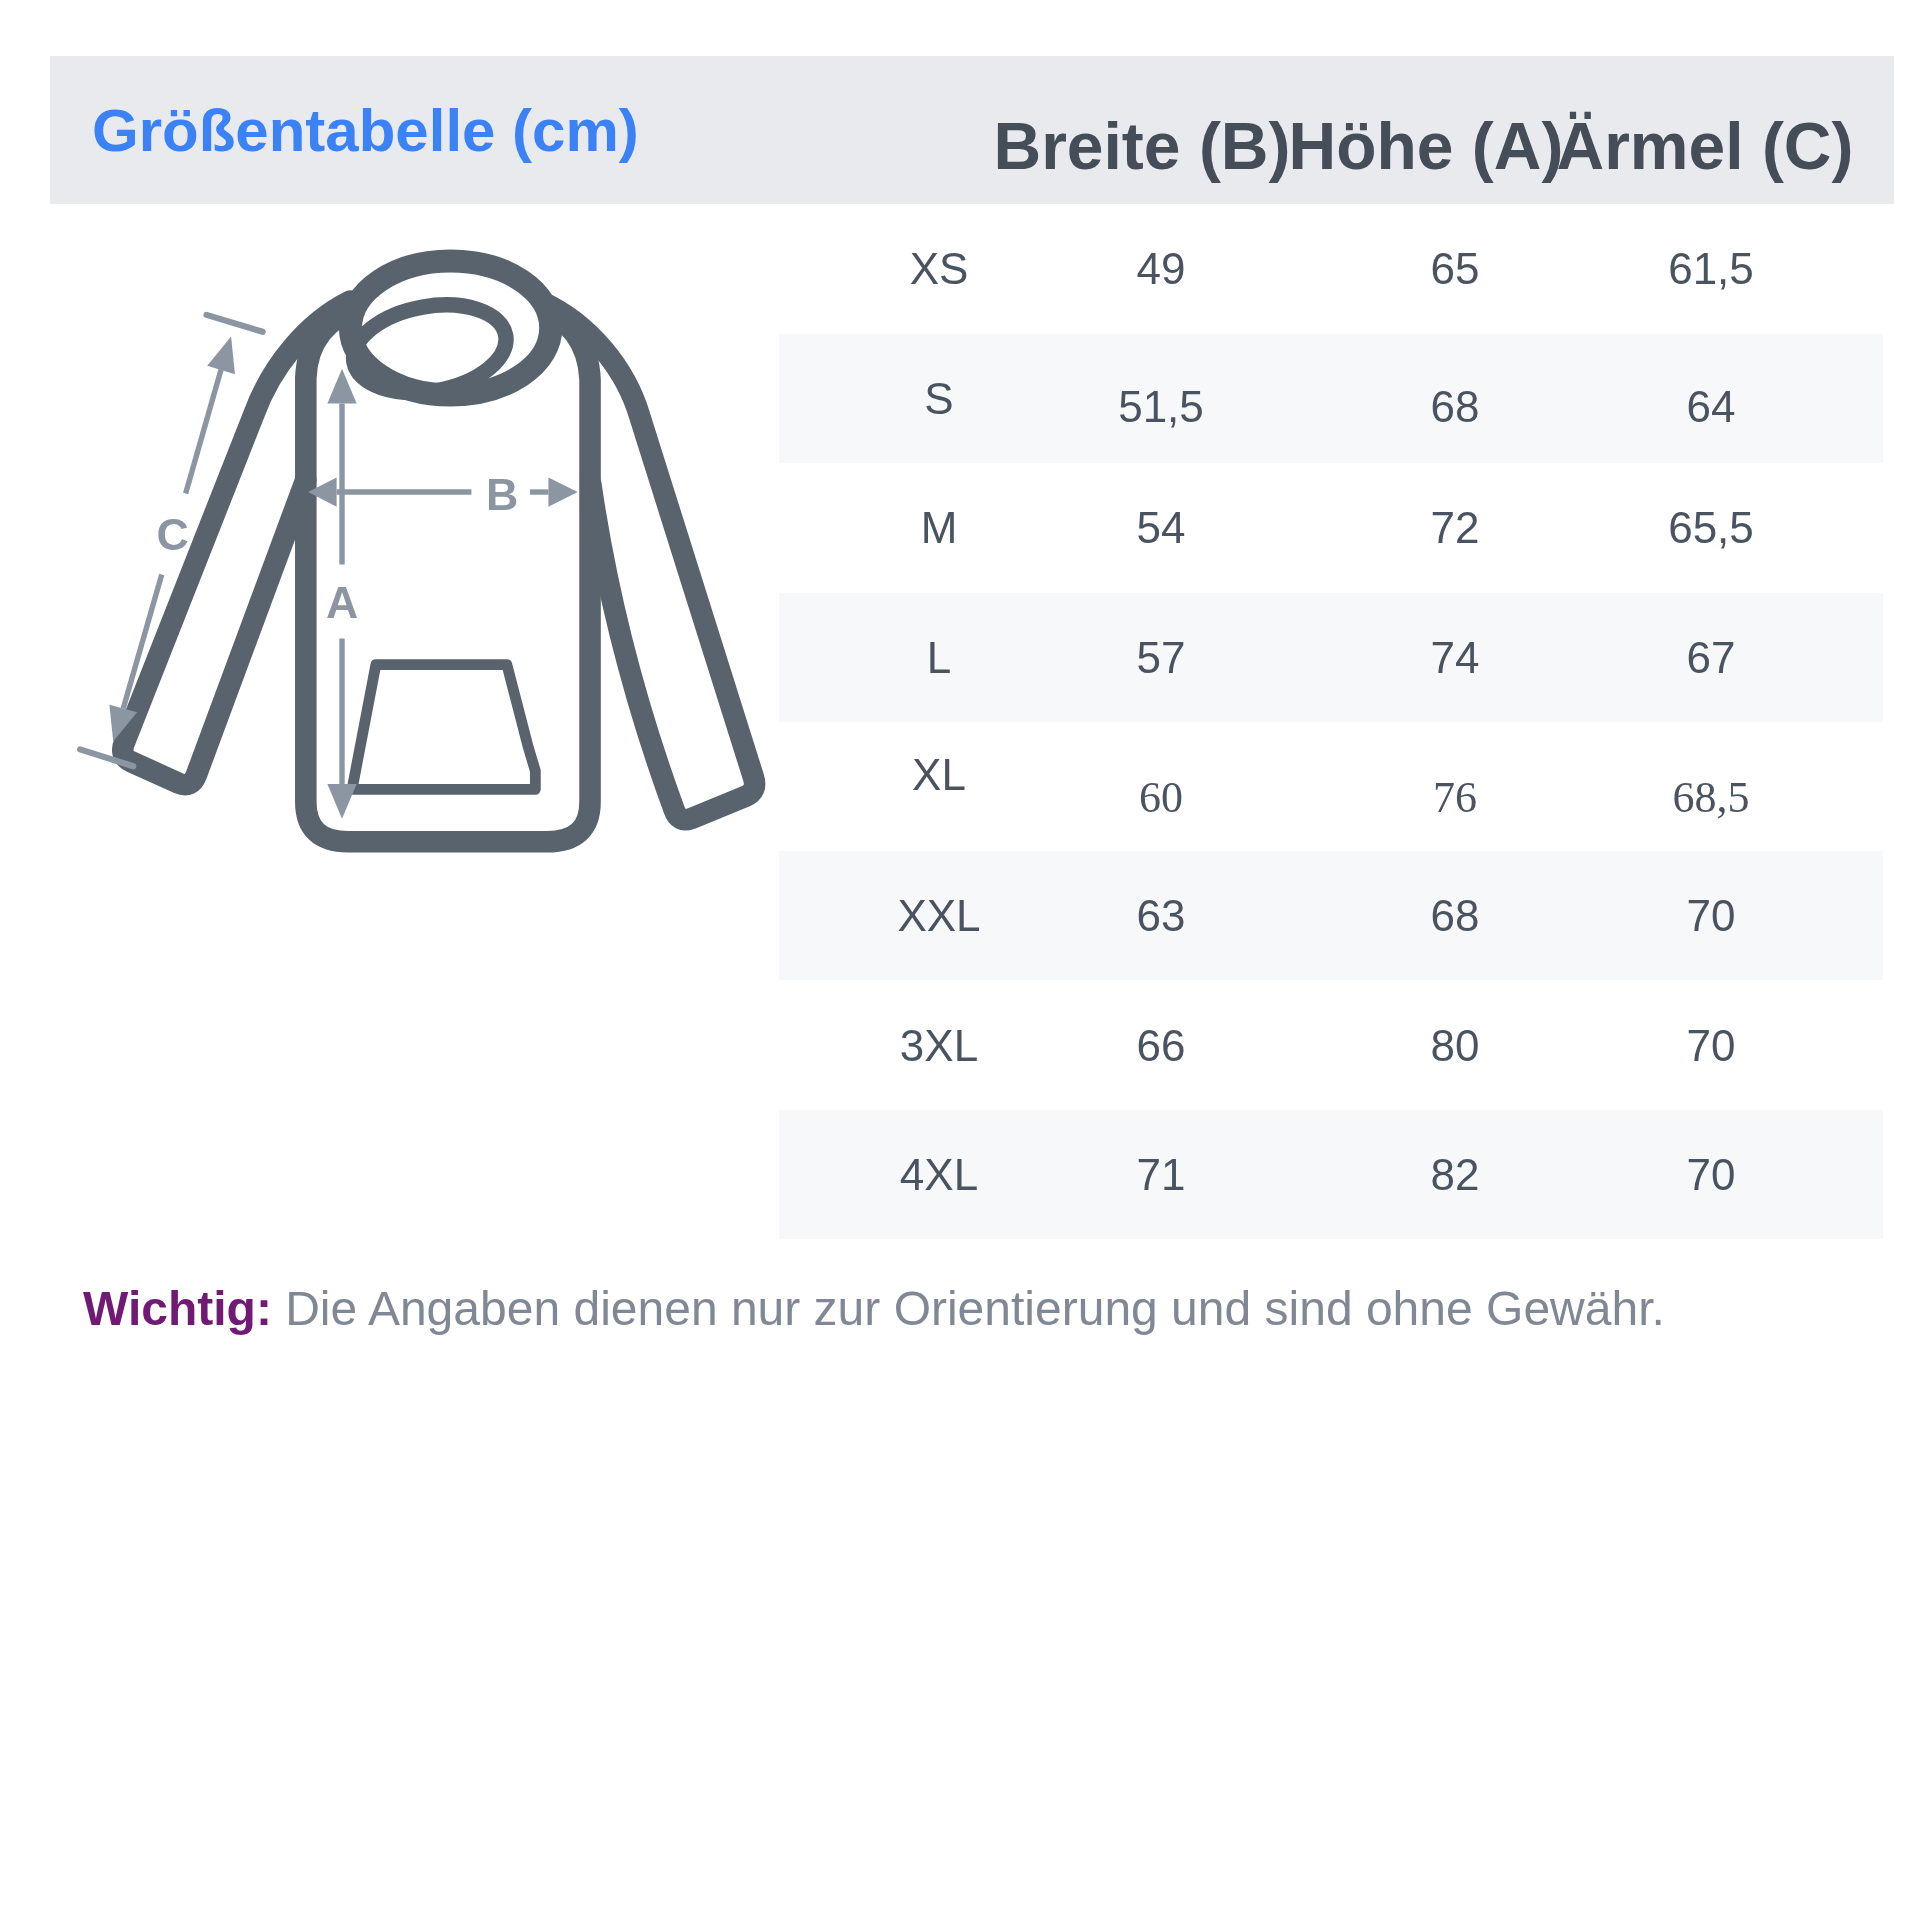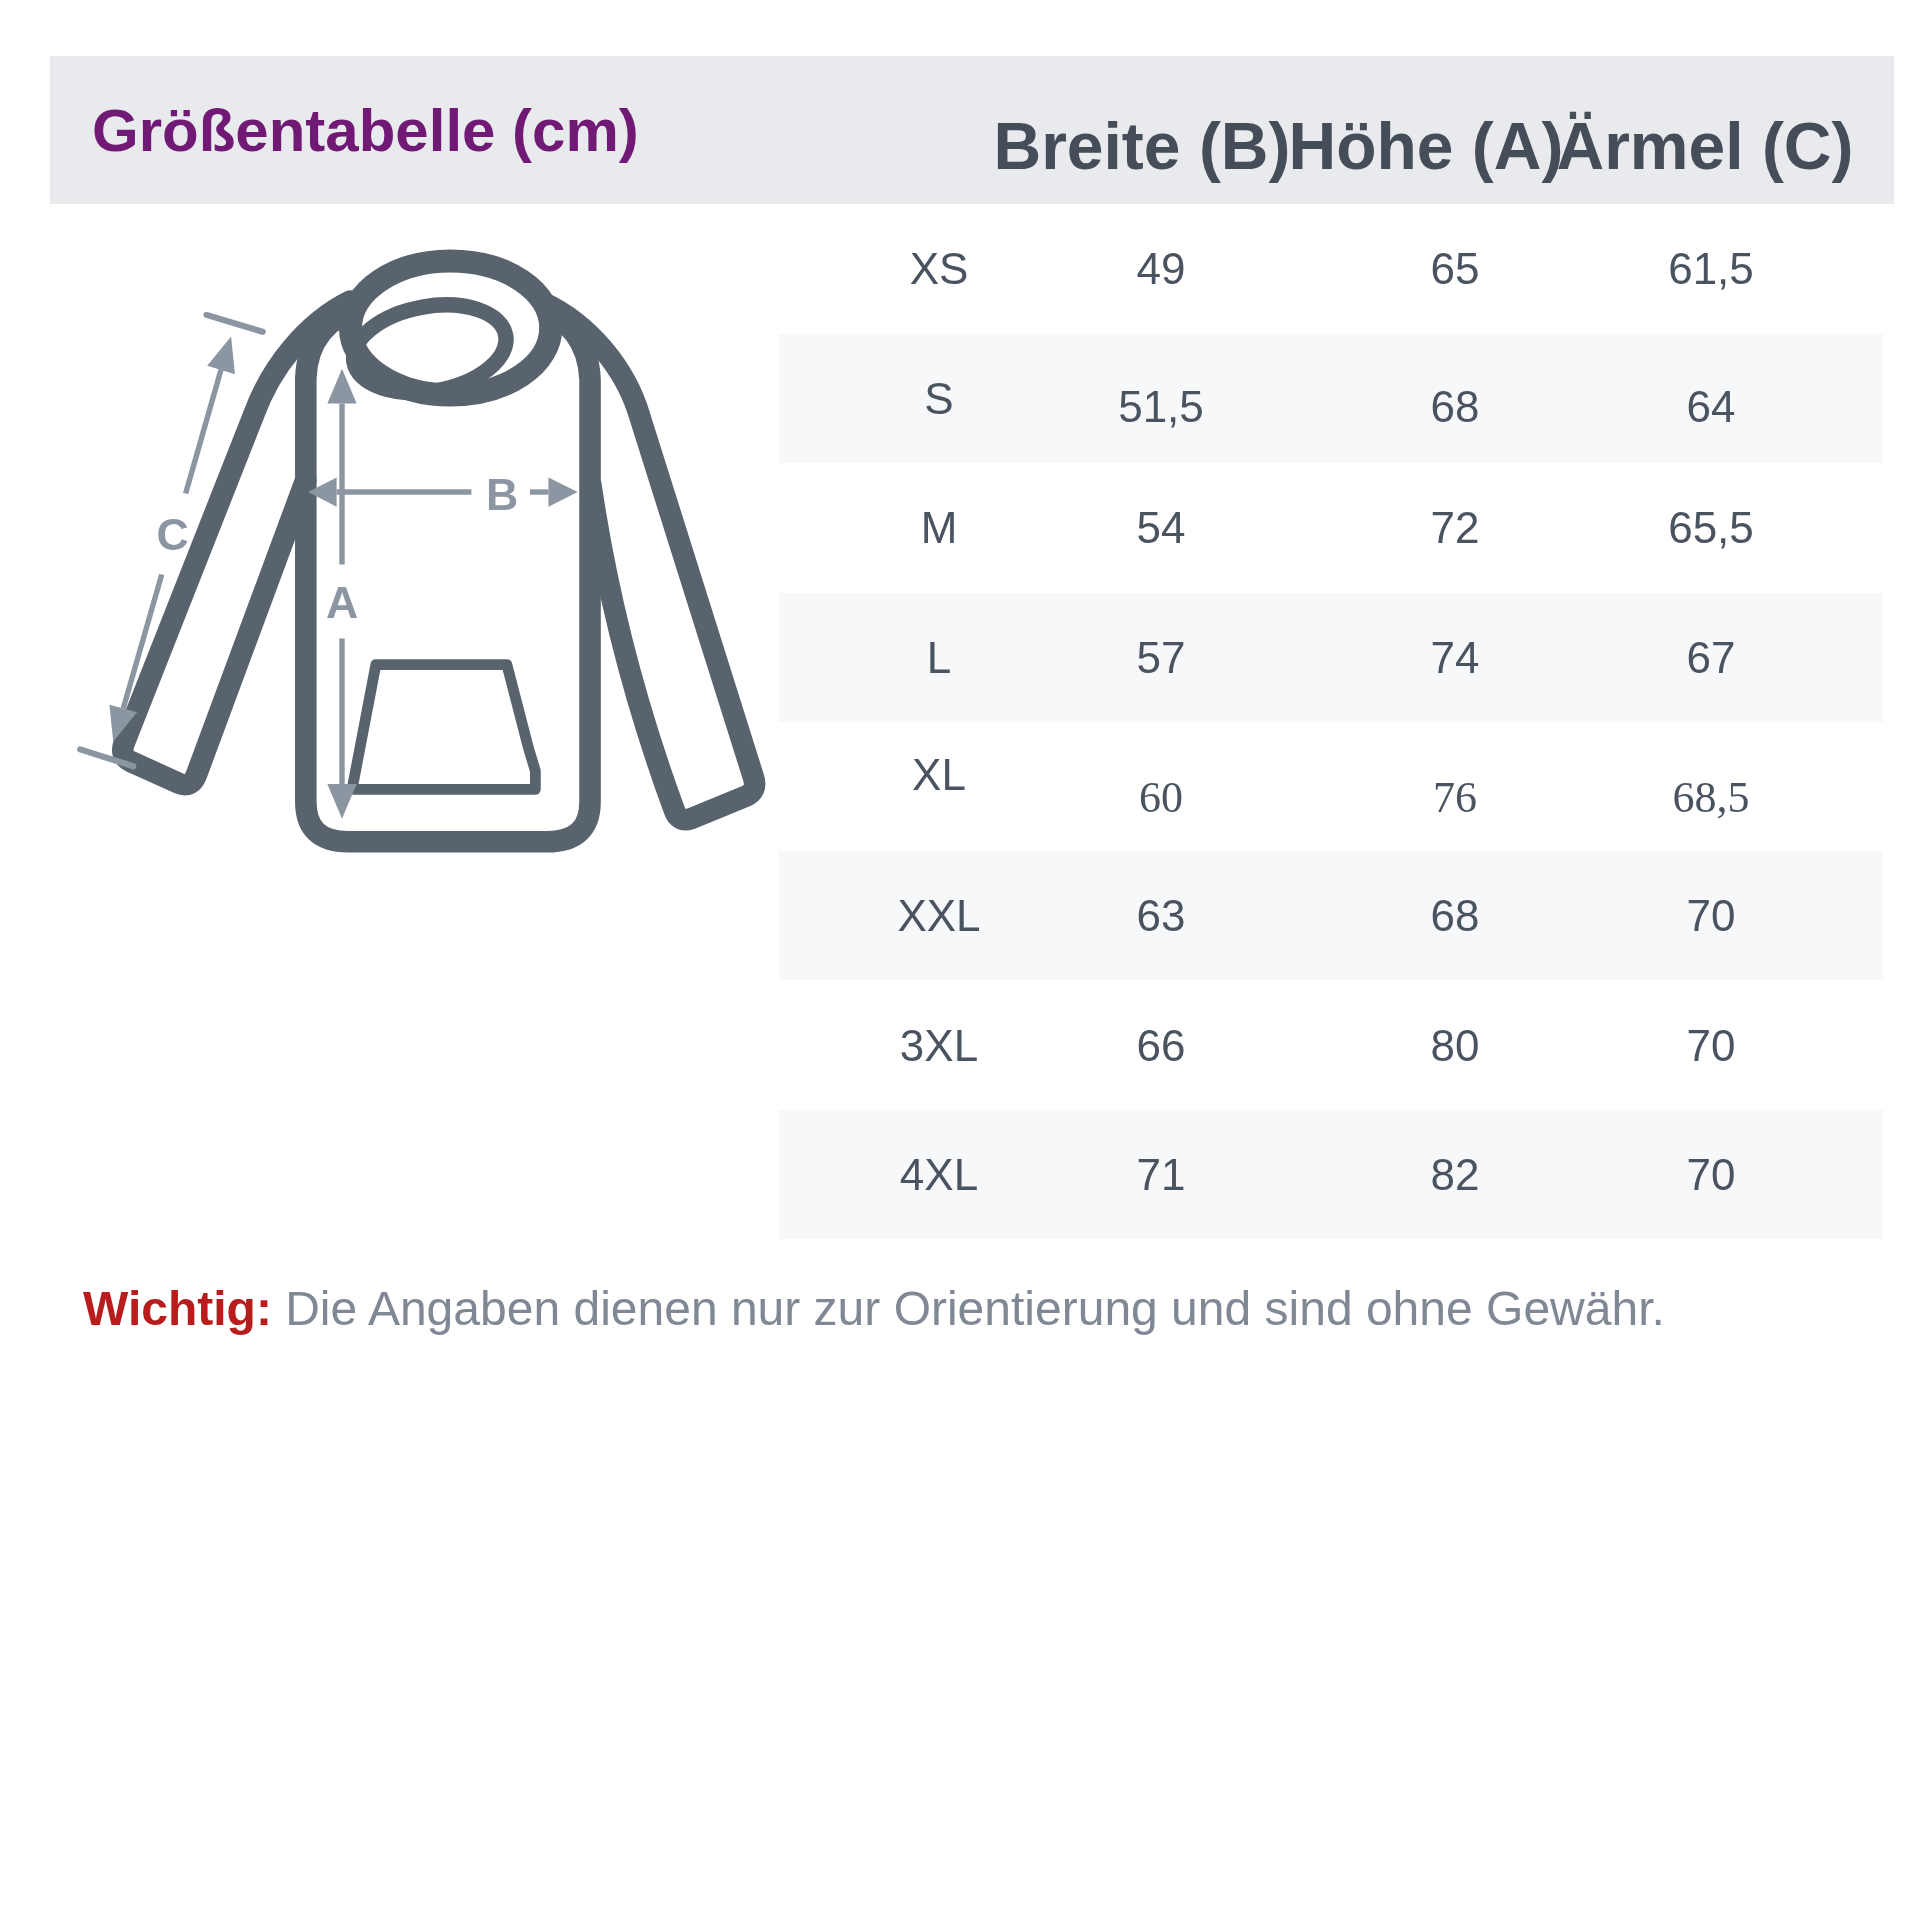--- a/index.html
+++ b/index.html
@@ -13,21 +13,21 @@
 
   
   .header-band {
     position:absolute; left:50px; top:56px;
     width:1844px; height:148px;
     background:#e9eaee;
   }
   .chart-title {
     position:absolute; left:92px; top:101px;
     font-size:60px; font-weight:bold; line-height:1;
-    color:#701a75; white-space:nowrap;
+    color:#3b82f6; white-space:nowrap;
   }
   .col-head {
     position:absolute; top:113px;
     transform:translateX(-50%);
     font-size:66px; font-weight:bold; line-height:1;
     color:#454d58; white-space:nowrap;
   }
   .col-head.h0 { left:1142px; }
   .col-head.h1 { left:1426px; }
   .col-head.h2 { left:1705px; }
@@ -66,21 +66,21 @@
     fill:#8b96a2; font-size:58px; font-weight:bold;
     font-family:"Liberation Sans", sans-serif; text-anchor:middle;
   }
 
   
   .footer-note {
     position:absolute; left:83px; top:1271px; width:1795px;
     font-size:48px; line-height:75px;
     color:#7f8894;
   }
-  .footer-note strong { font-weight:bold; color:#b91c1c; }
+  .footer-note strong { font-weight:bold; color:#701a75; }
 </style>
 </head>
 <body>
 
 <div class="header-band"></div>
 <div class="chart-title">Größentabelle (cm)</div>
 <div class="col-head h0">Breite (B)</div>
 <div class="col-head h1">Höhe (A)</div>
 <div class="col-head h2">Ärmel (C)</div>
 

